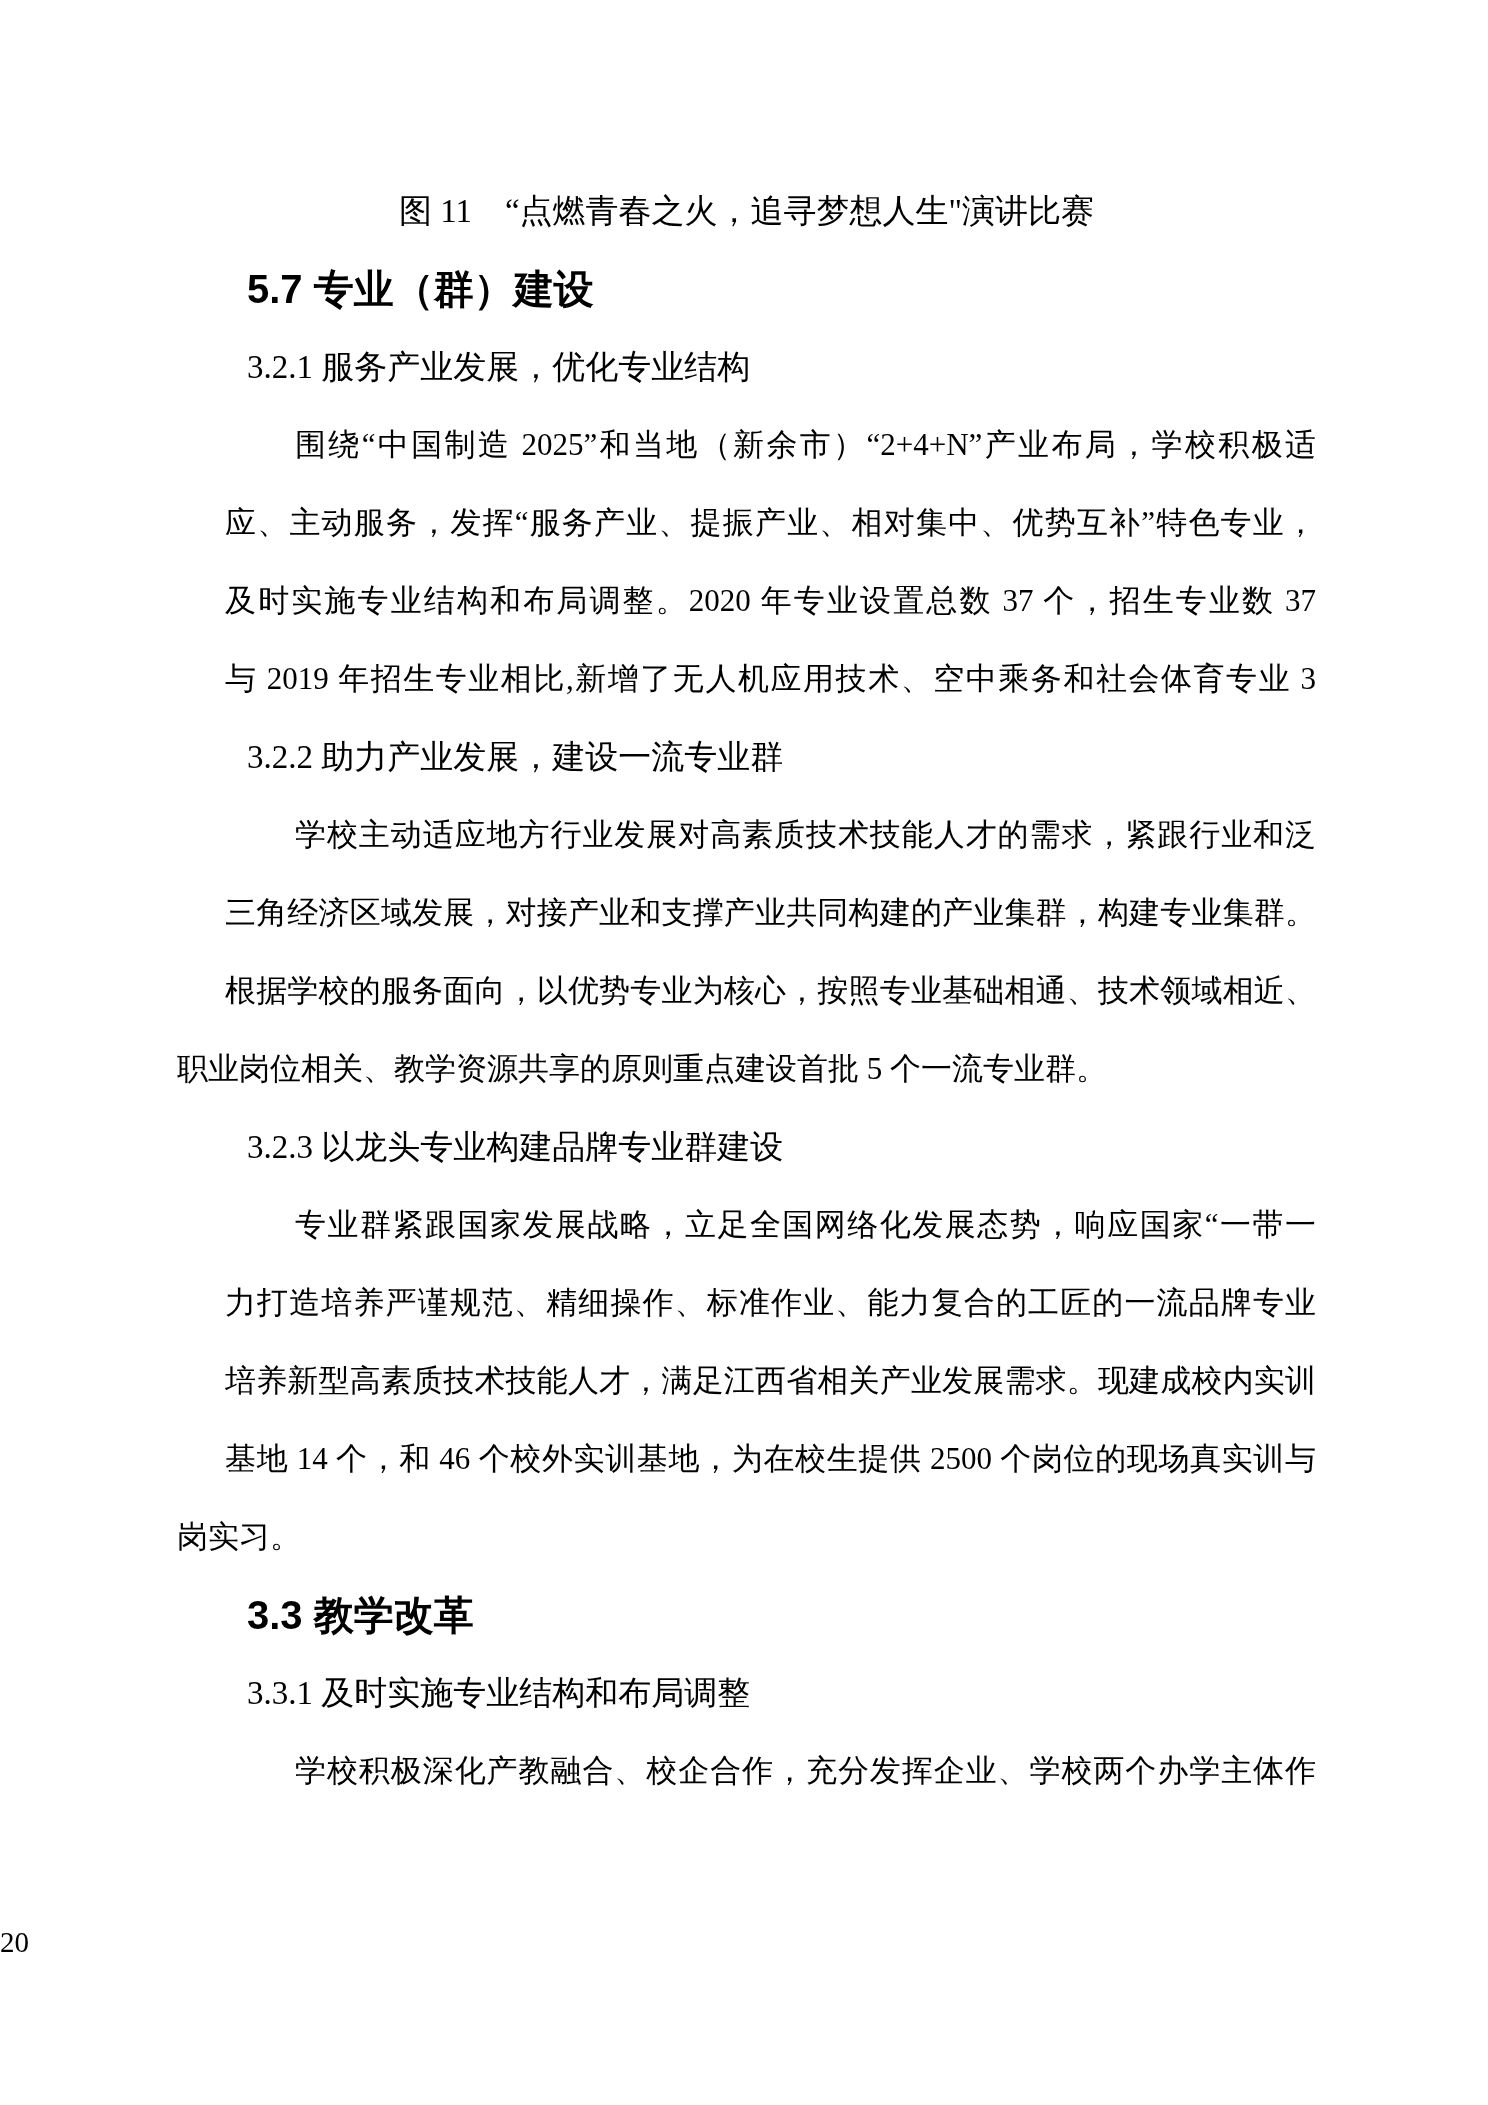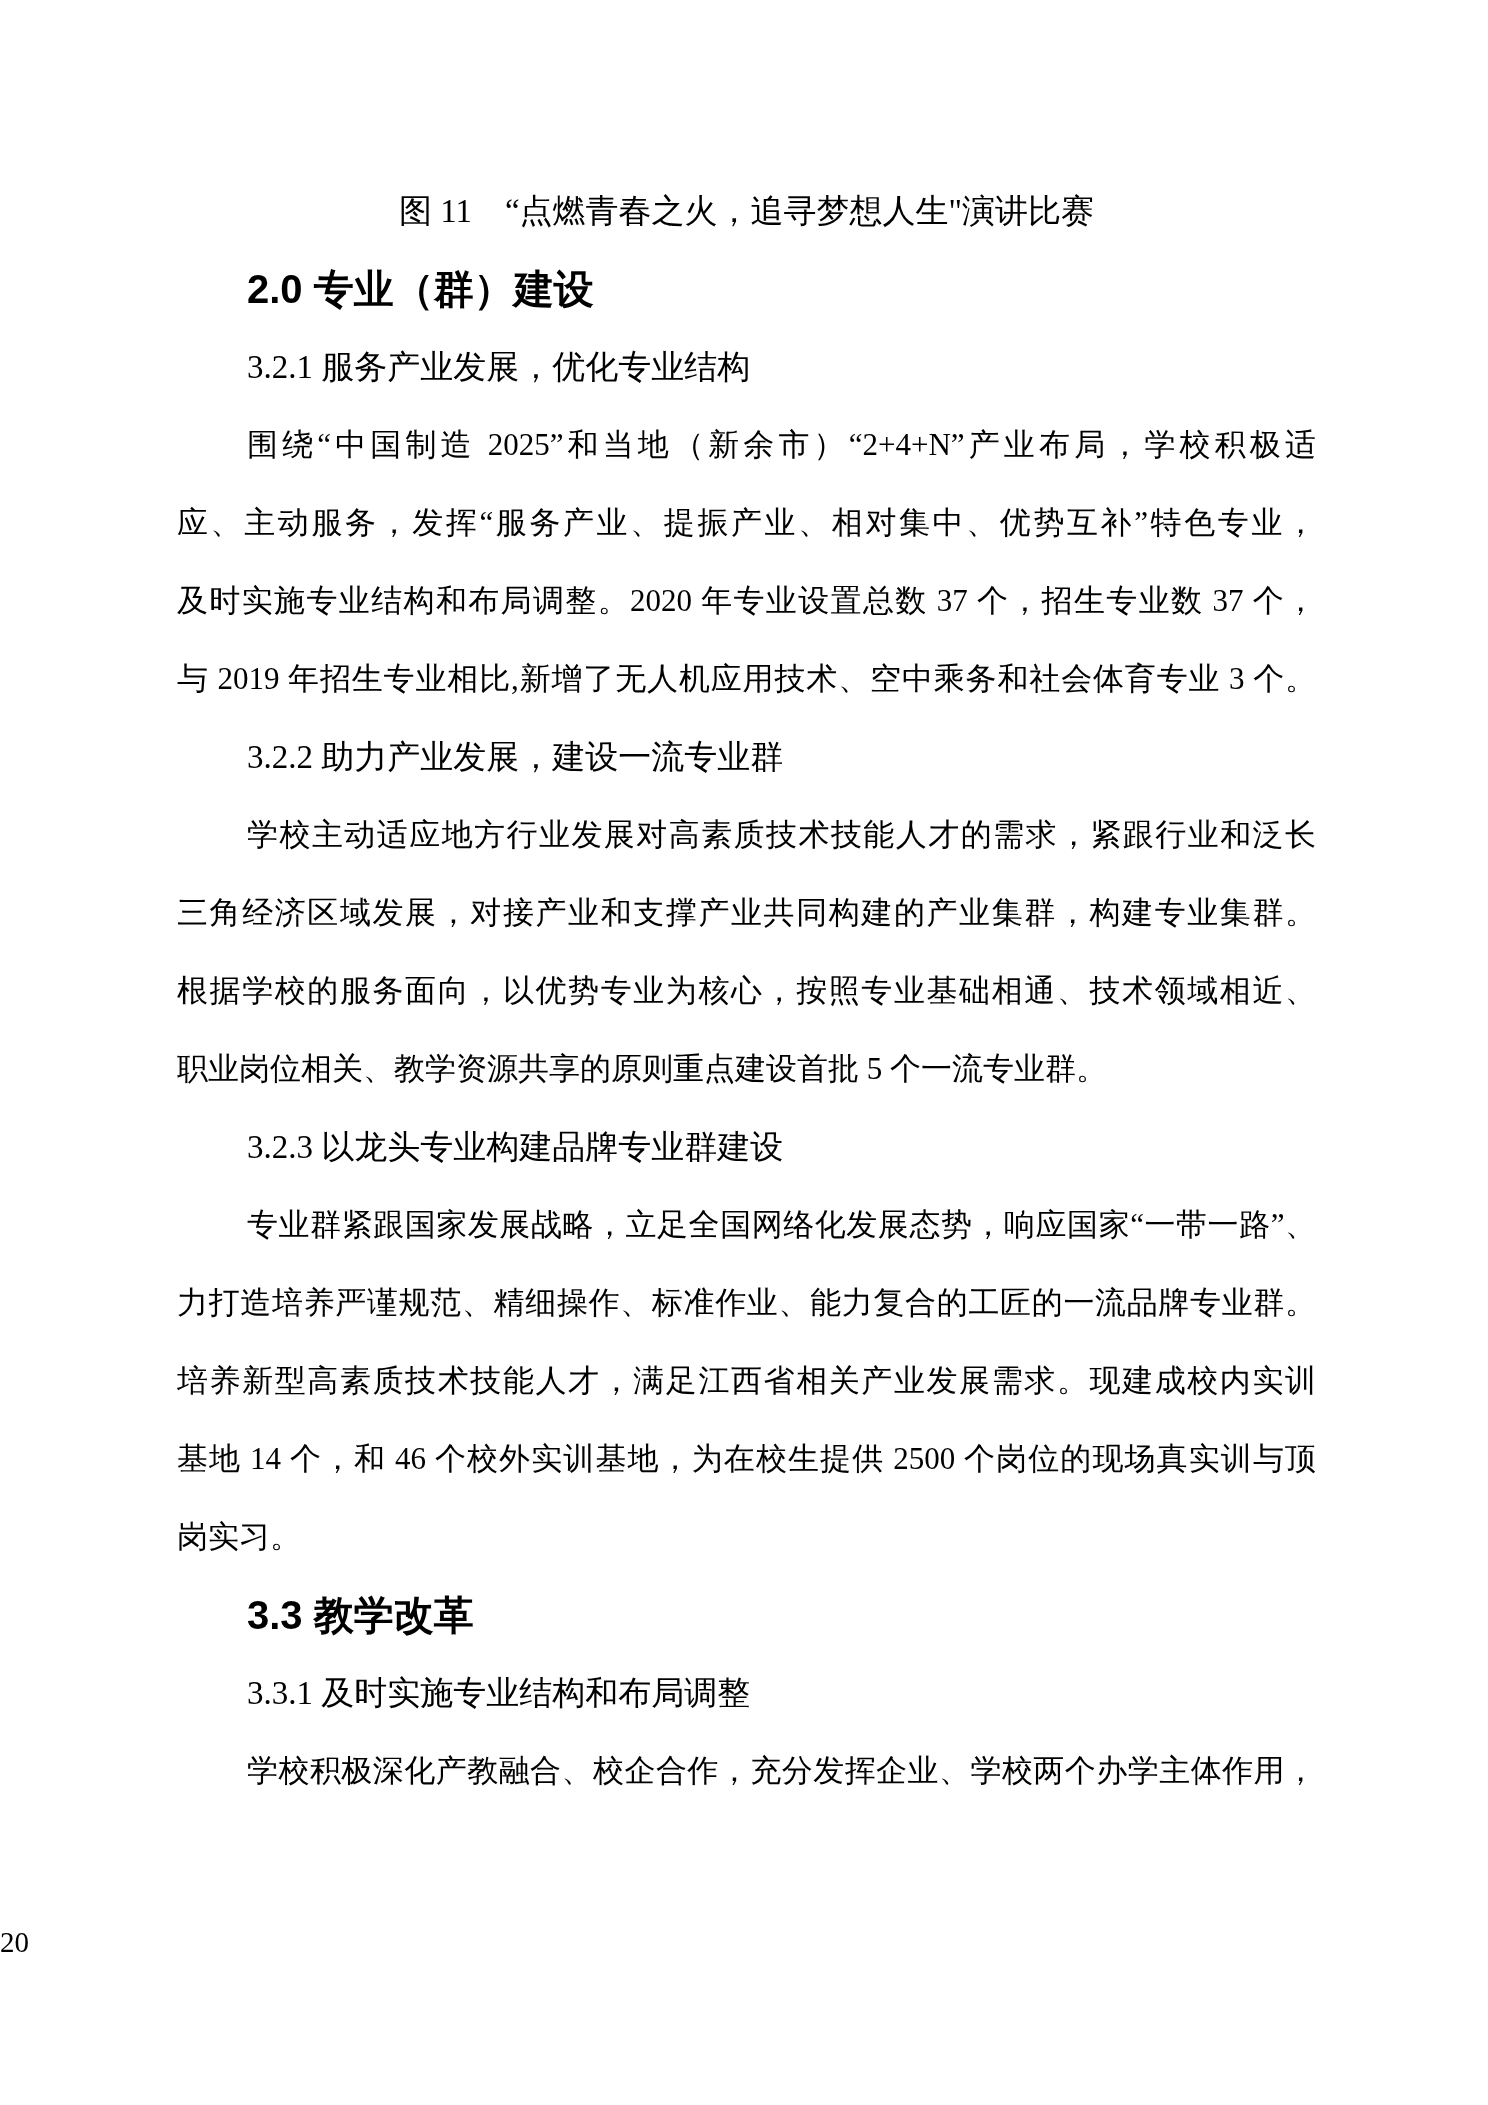--- a/index.html
+++ b/index.html
@@ -21,20 +21,21 @@
   .line {
     height: 78px;
     line-height: 78px;
     font-size: 31px;
     overflow: hidden;
     text-align: left;
   }
   .j {
     text-align: justify;
     text-align-last: justify;
+    margin-left: 48px;
   }
   .ind { text-indent: 70px; }
   .caption {
     text-align: center;
     font-size: 33px;
   }
   .h2 {
     font-family: "Liberation Sans", "DejaVu Sans", sans-serif;
     font-weight: 700;
     font-size: 40px;
@@ -52,21 +53,21 @@
     font-size: 29px;
     line-height: 40px;
   }
 </style>
 </head>
 <body>
 
 <div class="page">
   <div class="content">
     <div class="line caption">图 11　“点燃青春之火，追寻梦想人生"演讲比赛</div>
-    <div class="line h2">2.0 专业（群）建设</div>
+    <div class="line h2">5.7 专业（群）建设</div>
     <div class="line h3">3.2.1 服务产业发展，优化专业结构</div>
     <div class="line j ind">围绕“中国制造 2025”和当地（新余市）“2+4+N”产业布局，学校积极适</div>
     <div class="line j">应、主动服务，发挥“服务产业、提振产业、相对集中、优势互补”特色专业，</div>
     <div class="line j">及时实施专业结构和布局调整。2020 年专业设置总数 37 个，招生专业数 37 个，</div>
     <div class="line j">与 2019 年招生专业相比,新增了无人机应用技术、空中乘务和社会体育专业 3 个。</div>
     <div class="line h3">3.2.2 助力产业发展，建设一流专业群</div>
     <div class="line j ind">学校主动适应地方行业发展对高素质技术技能人才的需求，紧跟行业和泛长</div>
     <div class="line j">三角经济区域发展，对接产业和支撑产业共同构建的产业集群，构建专业集群。</div>
     <div class="line j">根据学校的服务面向，以优势专业为核心，按照专业基础相通、技术领域相近、</div>
     <div class="line">职业岗位相关、教学资源共享的原则重点建设首批 5 个一流专业群。</div>

